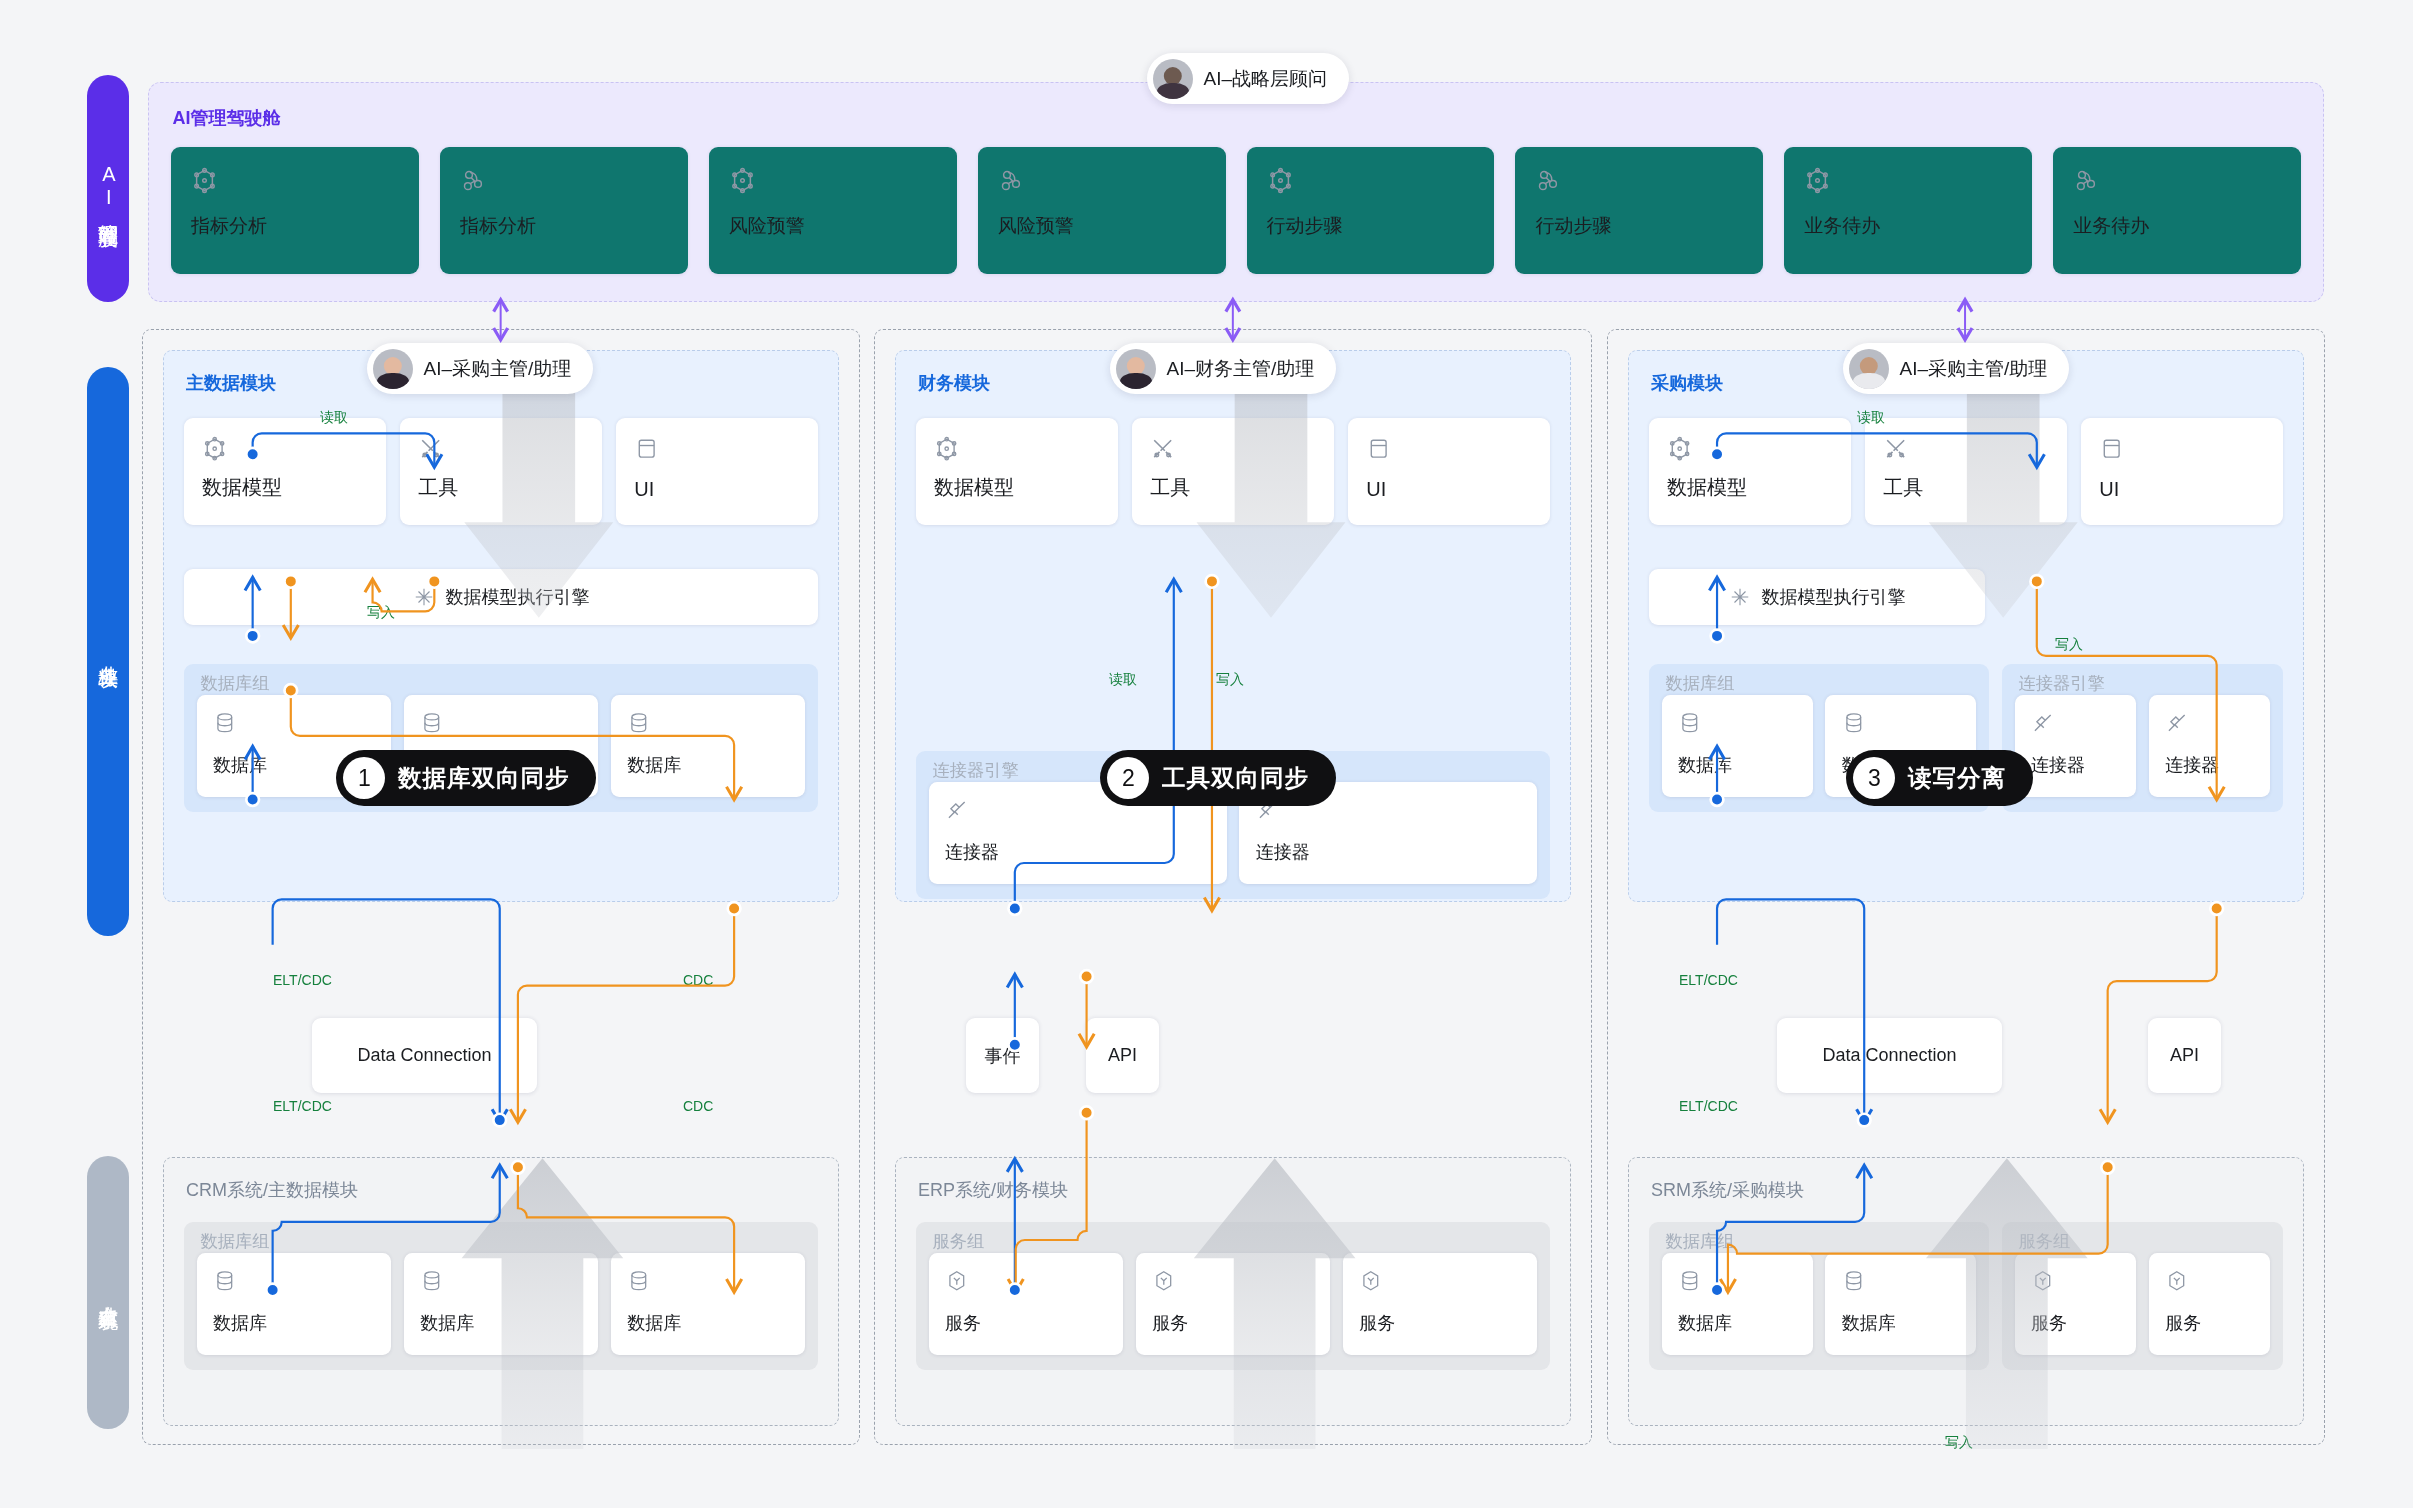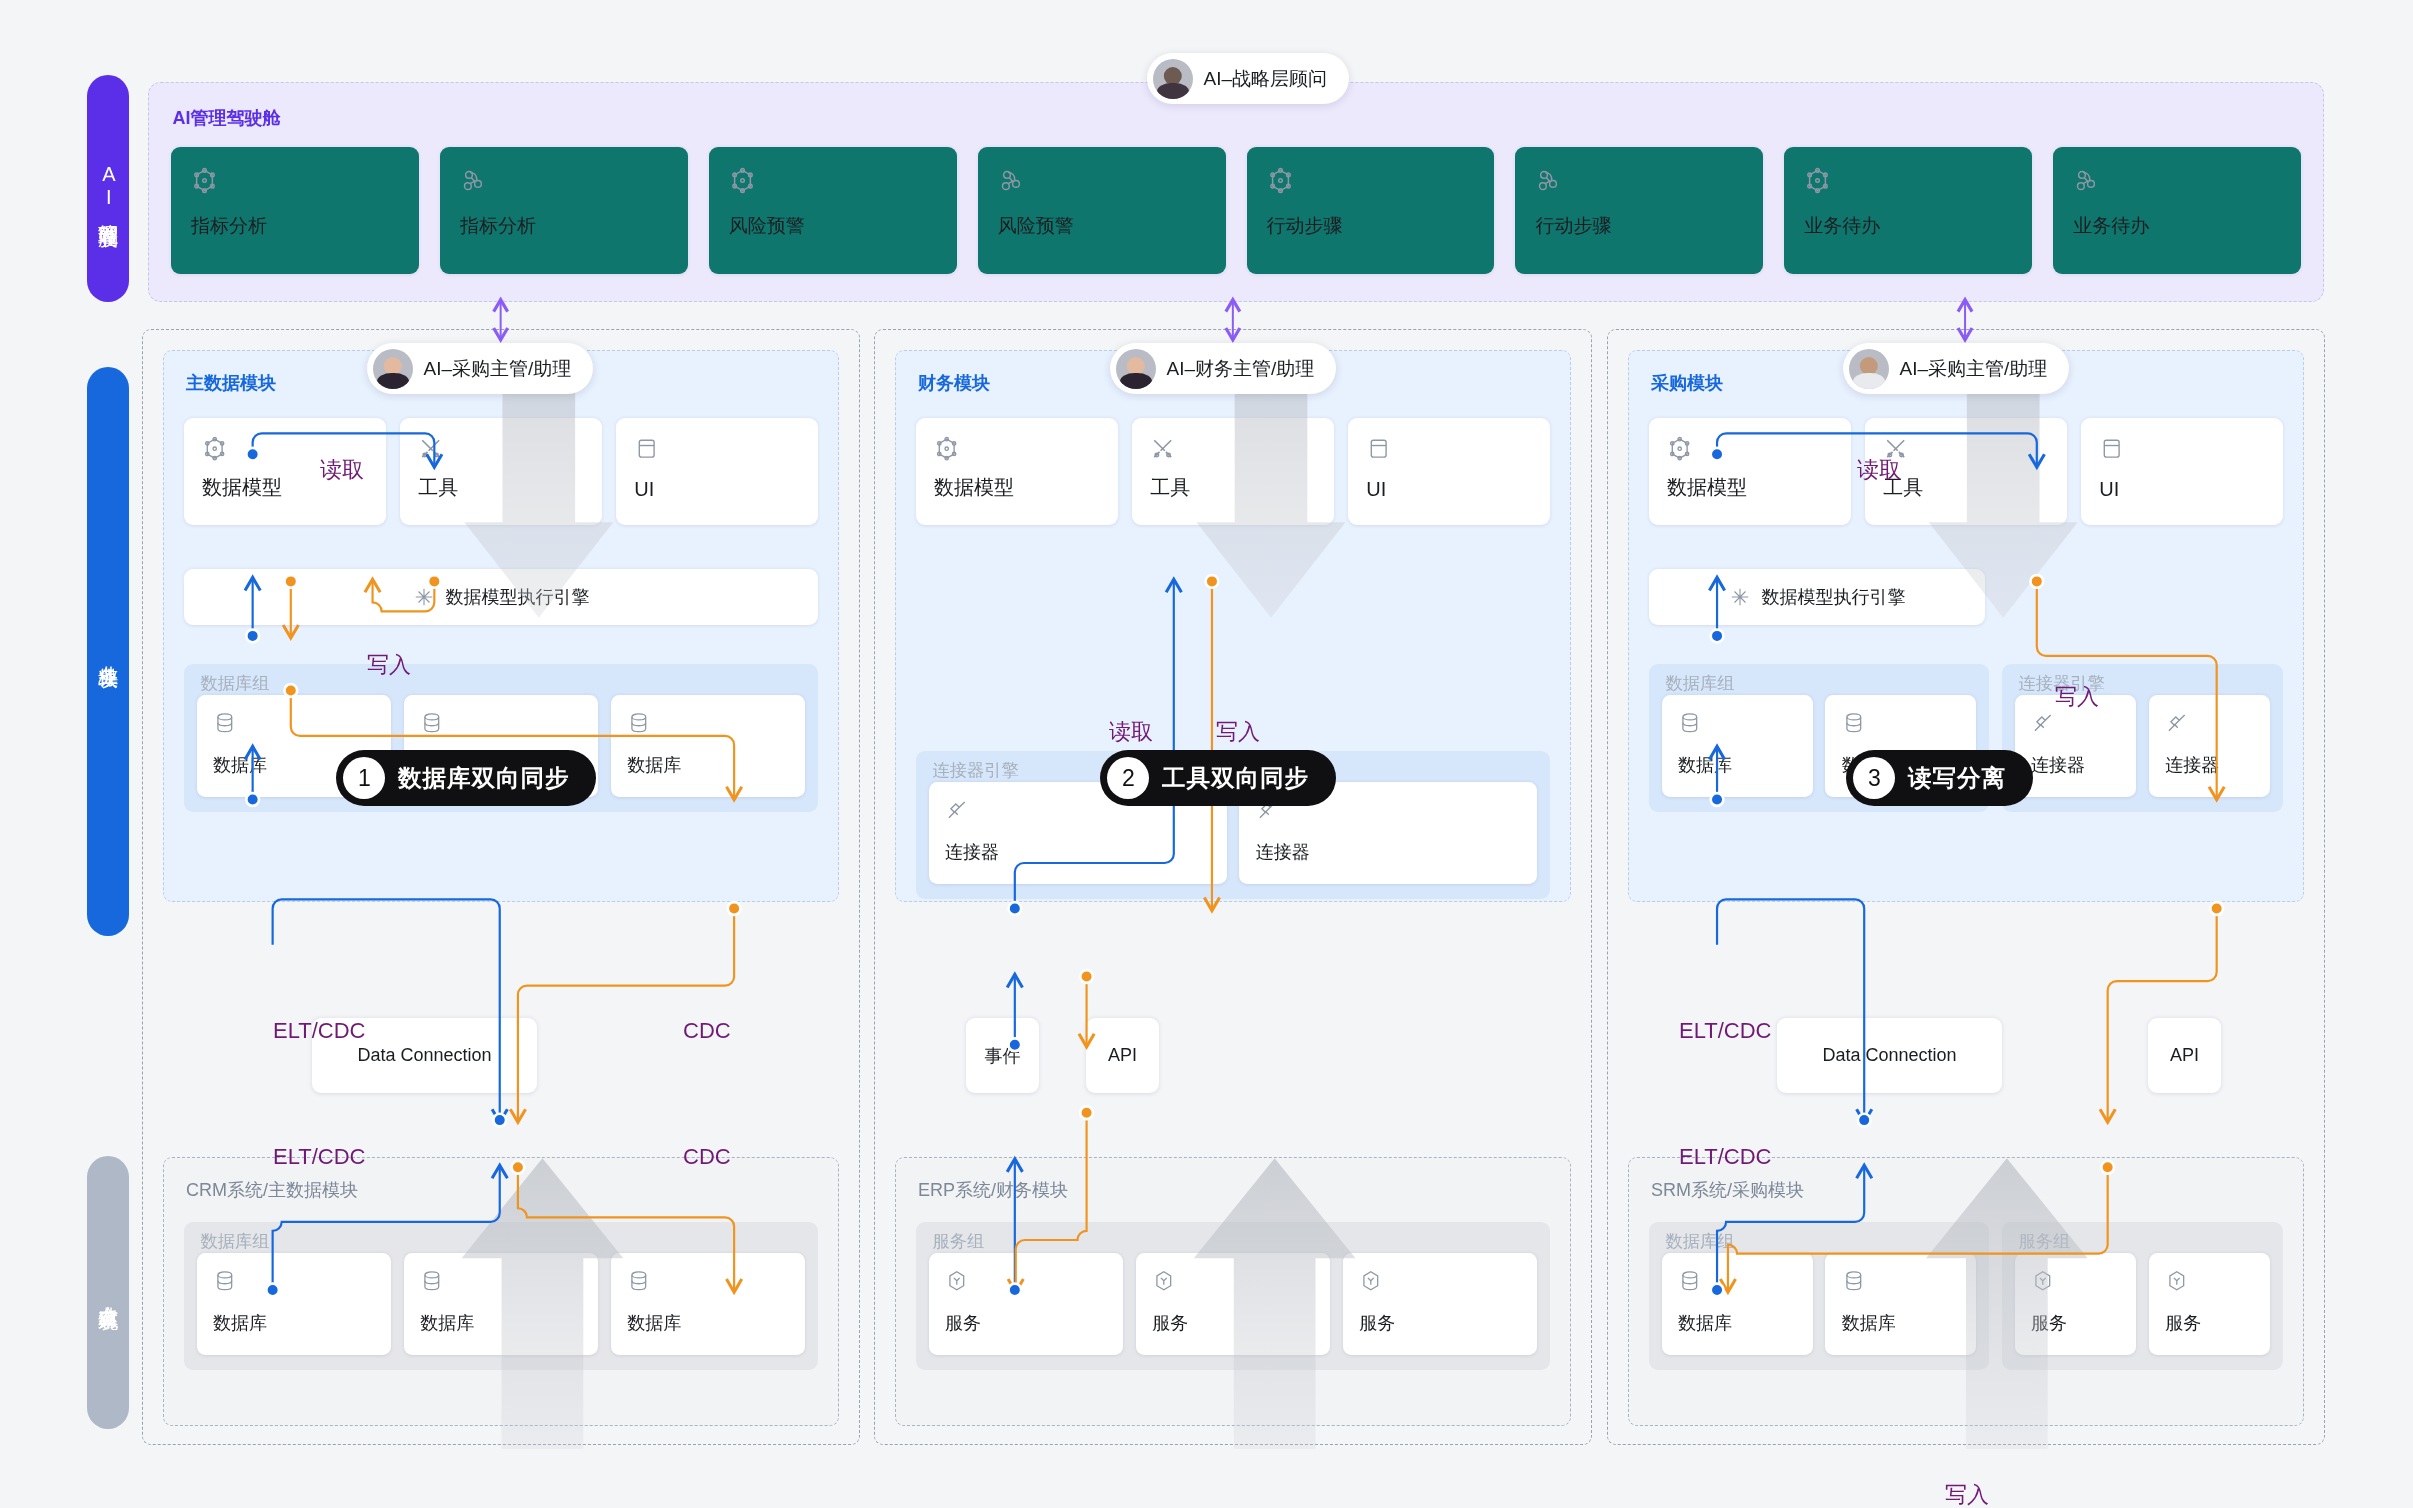--- a/index.html
+++ b/index.html
@@ -104,21 +104,21 @@
   }
   .own-title { position:absolute; left:22px; top:20px; color:#7c8797; font-size:18px; }
 
   .mid {
     position:absolute; background:#fff; border-radius:9px;
     box-shadow:0 0.9px 4.5px rgba(40,40,80,.12);
     display:flex; align-items:center; justify-content:center;
     font-size:18px; color:#1b1d21;
   }
 
-  .elabel { position:absolute; color:#701a75; font-size:22px; white-space:nowrap;margin-top:46px; }
+  .elabel { position:absolute; color:#15803d; font-size:14px; white-space:nowrap; }
 
   .badge {
     position:absolute; height:56px; background:#101012; border-radius:28px;
     display:flex; align-items:center; gap:12.7px; padding:0 27px 0 7.3px; z-index:60;
   }
   .badge .num {
     width:42px; height:42px; border-radius:50%; background:#fff; color:#101012;
     display:flex; align-items:center; justify-content:center; font-size:23px; flex:none;
   }
   .badge .txt { color:#fff; font-size:23.6px; font-weight:700; letter-spacing:0.9px; white-space:nowrap; }

